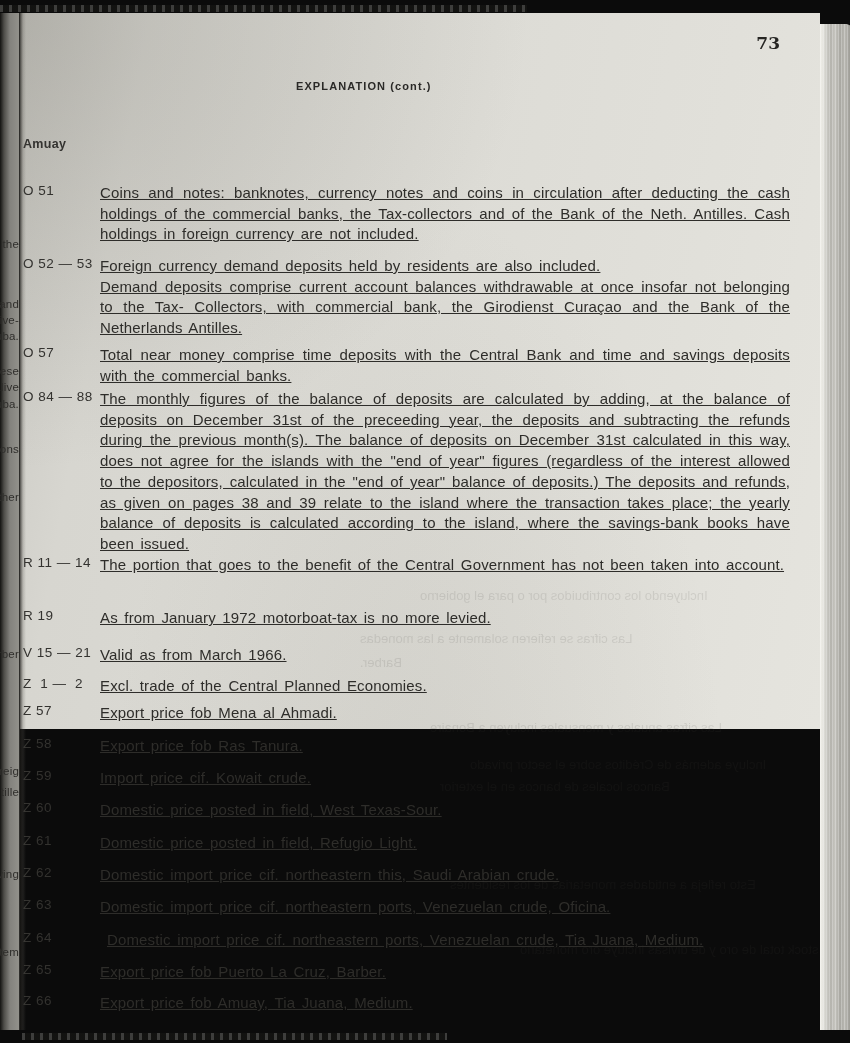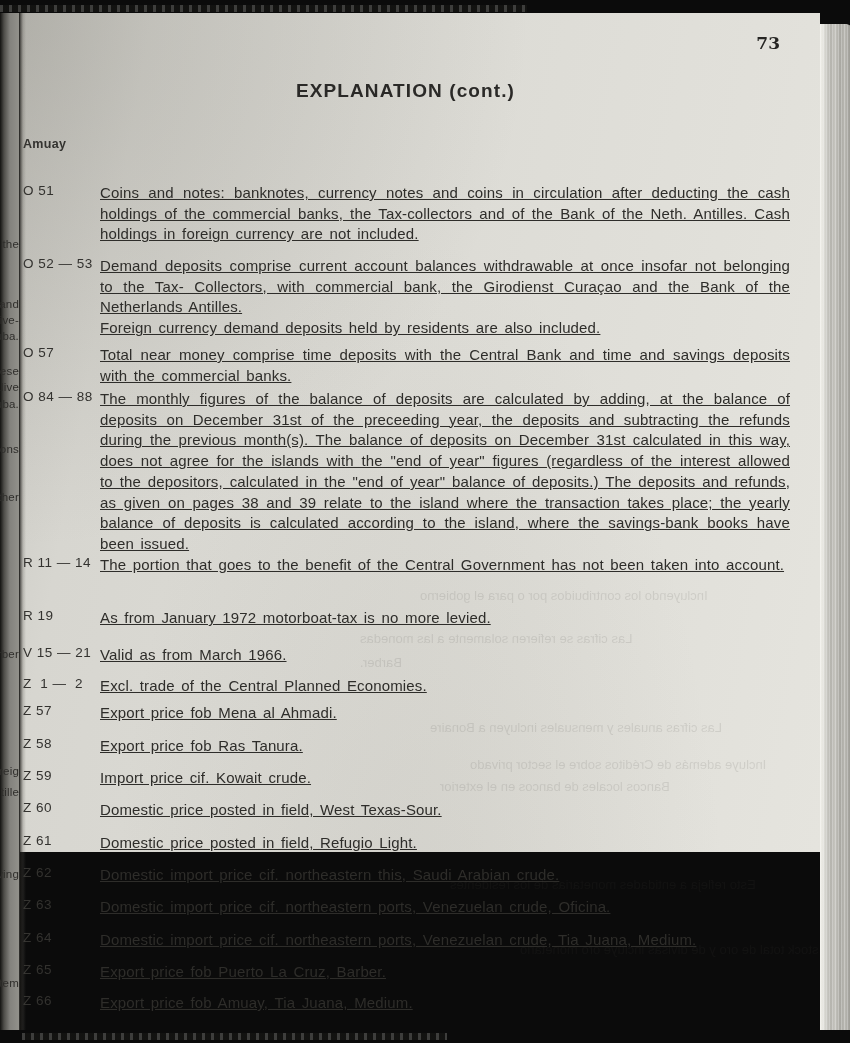--- a/index.html
+++ b/index.html
@@ -19,31 +19,31 @@
   .edge-strip{position:absolute;left:0;top:13px;bottom:13px;width:20px;overflow:hidden;z-index:3;
      background:linear-gradient(90deg,#131311 0,#4e4d49 4px,#83827d 10px,#94938d 20px);}
   .edge-word{position:absolute;right:1px;white-space:nowrap;color:#2f2e2b;
      font-size:11.5px;letter-spacing:.2px;}
 
   
   .fold{position:absolute;left:19px;top:13px;bottom:13px;width:7px;z-index:4;
      background:linear-gradient(90deg,rgba(10,10,8,.85) 0,rgba(40,38,34,.55) 2px,rgba(90,88,82,.25) 4px,rgba(120,118,112,0) 7px);}
 
   
-  .page{position:absolute;left:20px;top:13px;width:800px;height:839px;z-index:2;
+  .page{position:absolute;left:20px;top:13px;width:800px;height:716px;z-index:2;
      background:
        radial-gradient(ellipse at 0% 0%,rgba(120,118,110,.30),rgba(120,118,110,0) 45%),
        radial-gradient(ellipse at 50% 120%,rgba(150,148,140,.18),rgba(150,148,140,0) 55%),
        linear-gradient(100deg,#c9c8c2 0%,#d7d6d0 14%,#dcdbd5 45%,#e1e0da 78%,#e5e4de 100%);
      color:#2e2d2a;}
   .page-inner{position:relative;width:100%;height:100%;}
 
   .page-number{position:absolute;top:20px;right:40px;
      font-family:"DejaVu Serif","Liberation Serif",serif;font-weight:700;font-size:17px;color:#262523;}
-  .page-title{position:absolute;top:67px;left:276px;font-weight:700;font-size:19px;
+  .page-title{position:absolute;top:67px;left:276px;font-weight:700;font-size:11px;
      letter-spacing:1.1px;color:#2a2927;}
   .column-label{position:absolute;top:124px;left:3px;font-size:12.5px;font-weight:600;
      letter-spacing:.3px;color:#343330;}
 
   .row{position:absolute;left:0;right:30px;}
   .row .code{position:absolute;left:3px;top:0;width:74px;font-size:13.5px;
      letter-spacing:.5px;white-space:pre;color:#33322f;}
   .row .desc{margin-left:80px;font-size:15px;line-height:20.7px;letter-spacing:.15px;
      word-spacing:2.2px;text-align:justify;color:#2e2d2a;text-decoration:underline;}
   .row .desc p{margin:0;}
@@ -76,41 +76,41 @@
       <span class="edge-word" style="top: 317px;">uba.</span>
       <span class="edge-word" style="top: 352px;">hese</span>
       <span class="edge-word" style="top: 368px;">alive</span>
       <span class="edge-word" style="top: 385px;">uba.</span>
       <span class="edge-word" style="top: 430px;">rsons</span>
       <span class="edge-word" style="top: 478px;">other</span>
       <span class="edge-word" style="top: 635px;">rber</span>
       <span class="edge-word" style="top: 752px;">reig</span>
       <span class="edge-word" style="top: 773px;">ntille</span>
       <span class="edge-word" style="top: 855px;">wing</span>
-      <span class="edge-word" style="top: 964px;">tem</span>
+      <span class="edge-word" style="top: 933px;">tem</span>
     </div>
   <div class="fold"></div>
 
   <div class="page">
     <div class="page-inner">
       <div class="page-number">73</div>
       <div class="page-title">EXPLANATION (cont.)</div>
       <div class="column-label">Amuay</div>
       <div id="rows">
           <div class="row" style="top: 170px;">
             <span class="code">O 51</span>
             <div class="desc">
               <p>Coins and notes: banknotes, currency notes and coins in circulation after deducting the cash holdings of the commercial banks, the Tax-collectors and of the Bank of the Neth. Antilles. Cash holdings in foreign currency are not included.</p>
             </div>
           </div>
           <div class="row" style="top: 243px;">
             <span class="code">O 52 — 53</span>
             <div class="desc">
+              <p>Foreign currency demand deposits held by residents are also included.</p>
               <p>Demand deposits comprise current account balances withdrawable at once insofar not belonging to the Tax- Collectors, with commercial bank, the Girodienst Curaçao and the Bank of the Netherlands Antilles.</p>
-              <p>Foreign currency demand deposits held by residents are also included.</p>
             </div>
           </div>
           <div class="row" style="top: 332px;">
             <span class="code">O 57</span>
             <div class="desc">
               <p>Total near money comprise time deposits with the Central Bank and time and savings deposits with the commercial banks.</p>
             </div>
           </div>
           <div class="row" style="top: 376px;">
             <span class="code">O 84 — 88</span>
@@ -177,21 +177,21 @@
             <div class="desc">
               <p>Domestic import price cif. northeastern this, Saudi Arabian crude.</p>
             </div>
           </div>
           <div class="row" style="top: 884px;">
             <span class="code">Z 63</span>
             <div class="desc">
               <p>Domestic import price cif. northeastern ports, Venezuelan crude, Oficina.</p>
             </div>
           </div>
-          <div class="row" style="top: 917px;">
+          <div class="row" style="top: 917px; padding-left: 7px;">
             <span class="code">Z 64</span>
             <div class="desc">
               <p>Domestic import price cif. northeastern ports, Venezuelan crude, Tia Juana, Medium.</p>
             </div>
           </div>
           <div class="row" style="top: 949px;">
             <span class="code">Z 65</span>
             <div class="desc">
               <p>Export price fob Puerto La Cruz, Barber.</p>
             </div>

